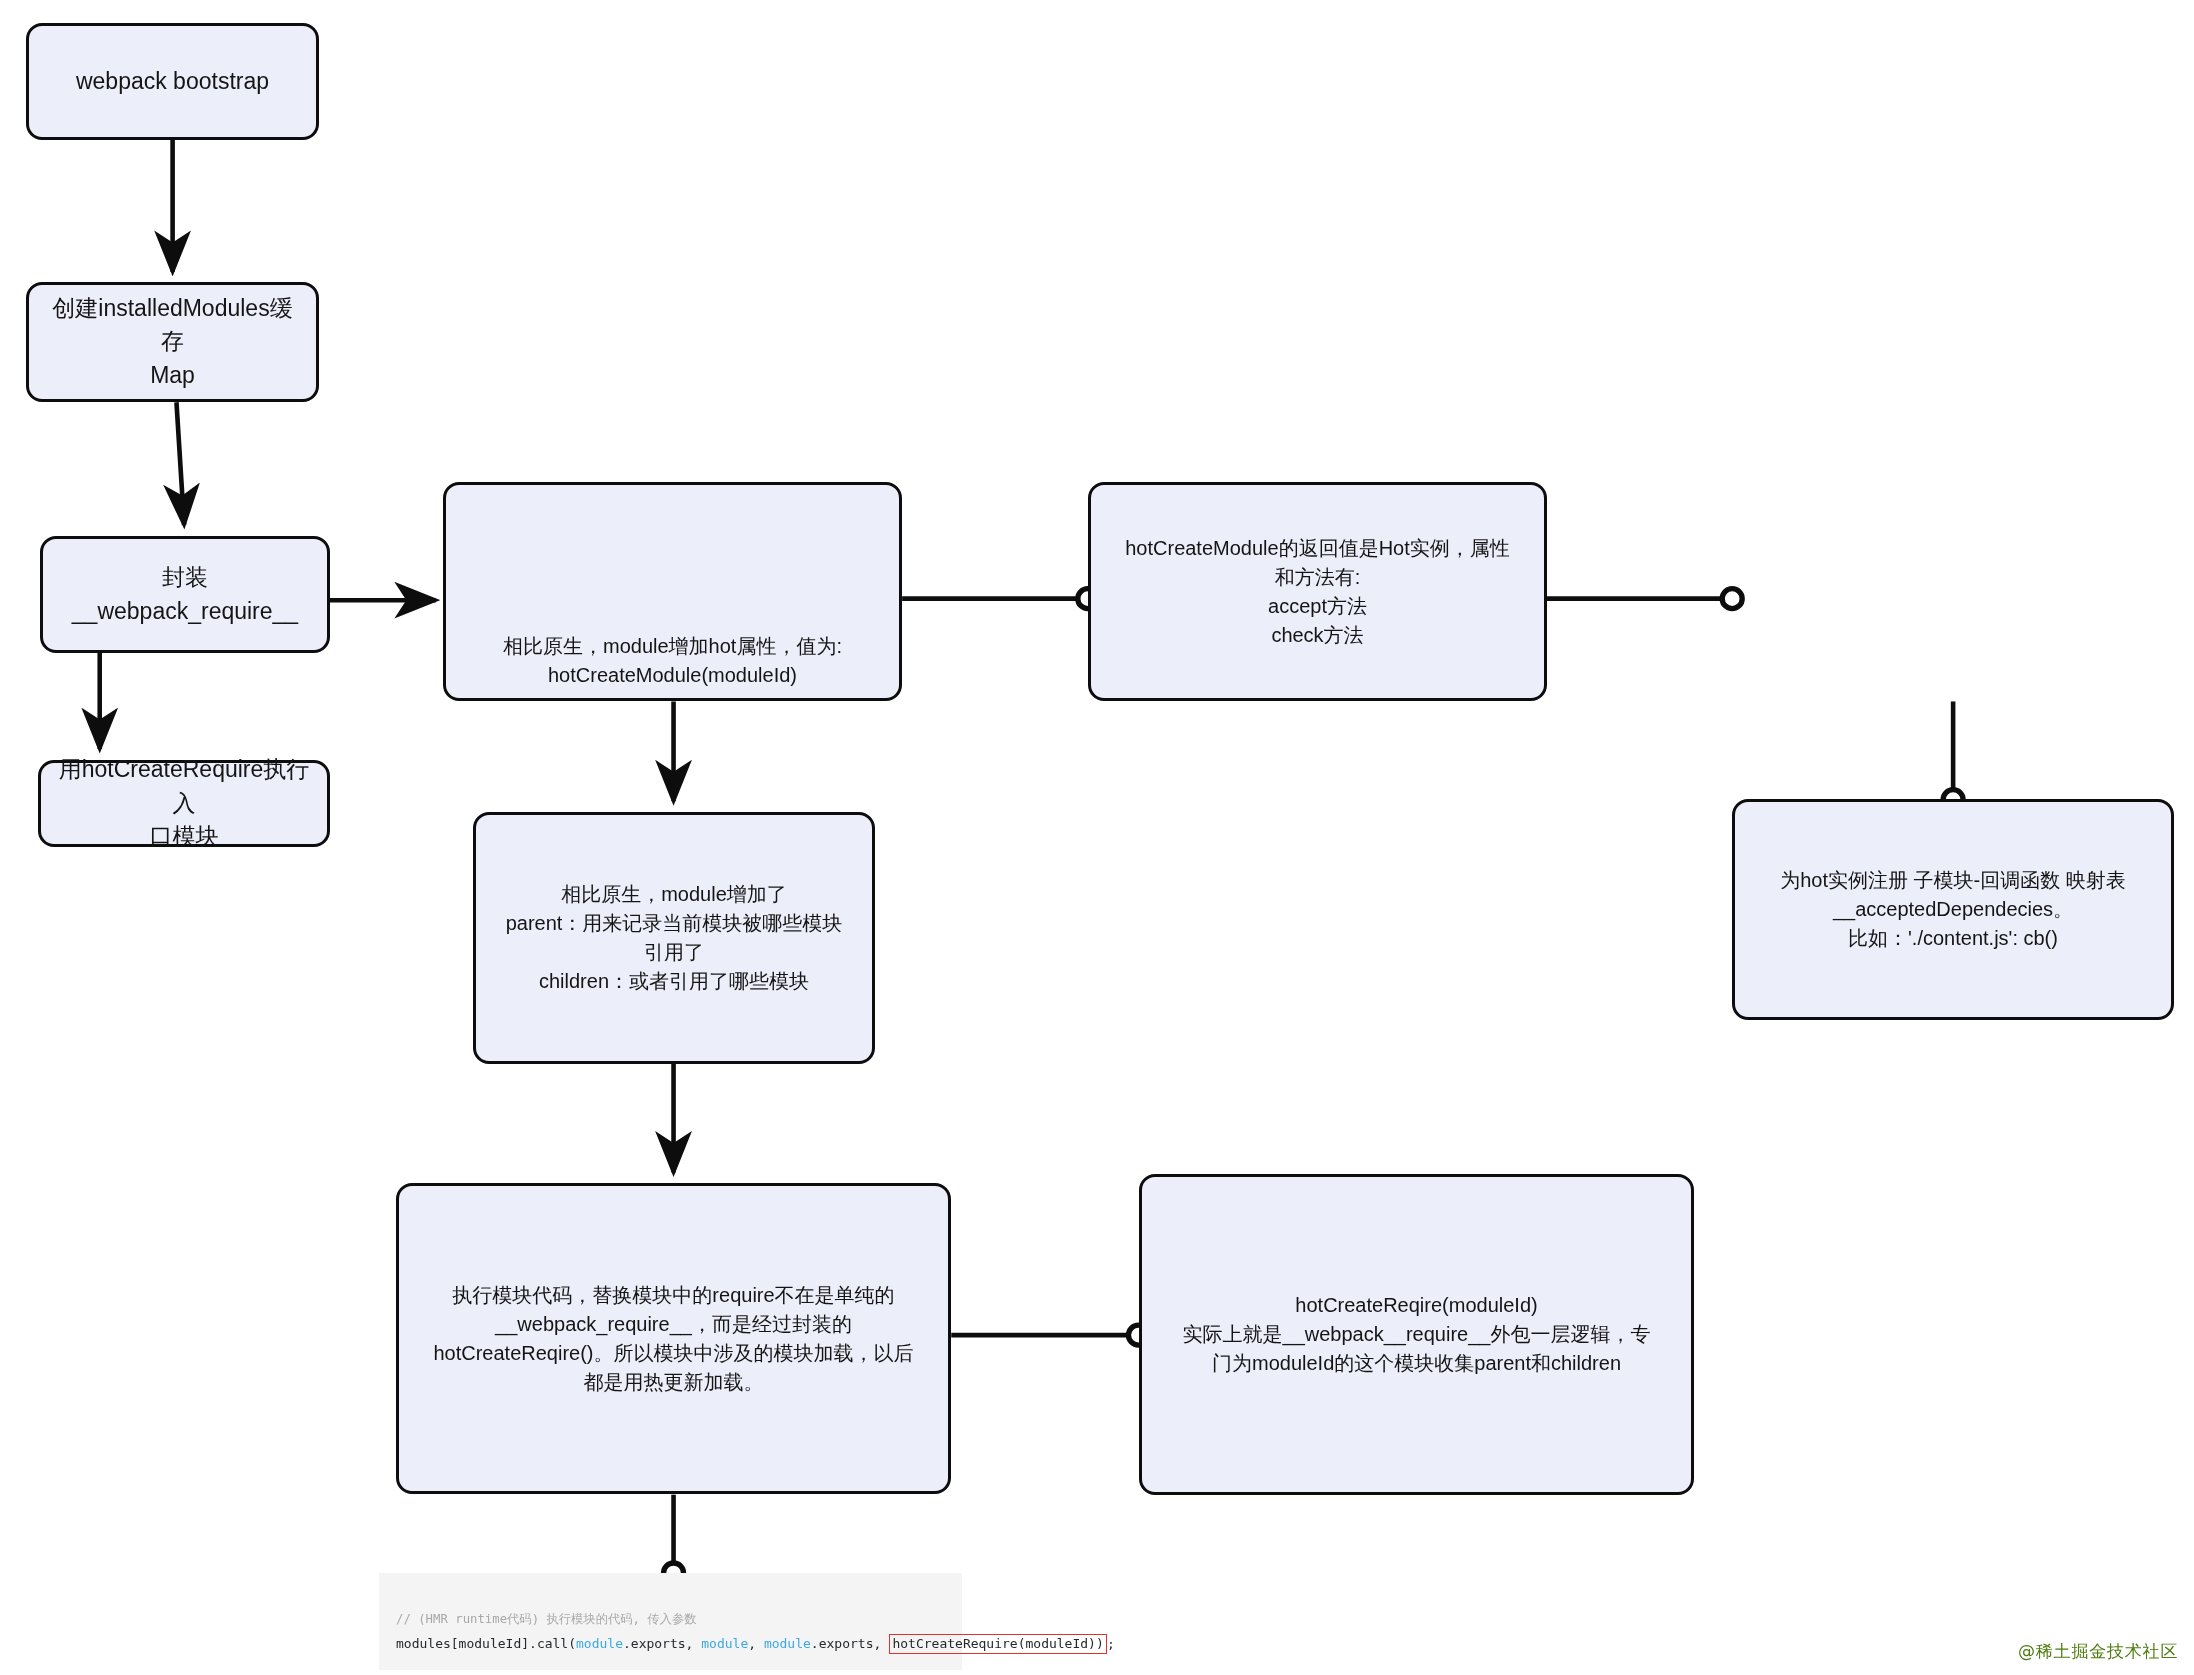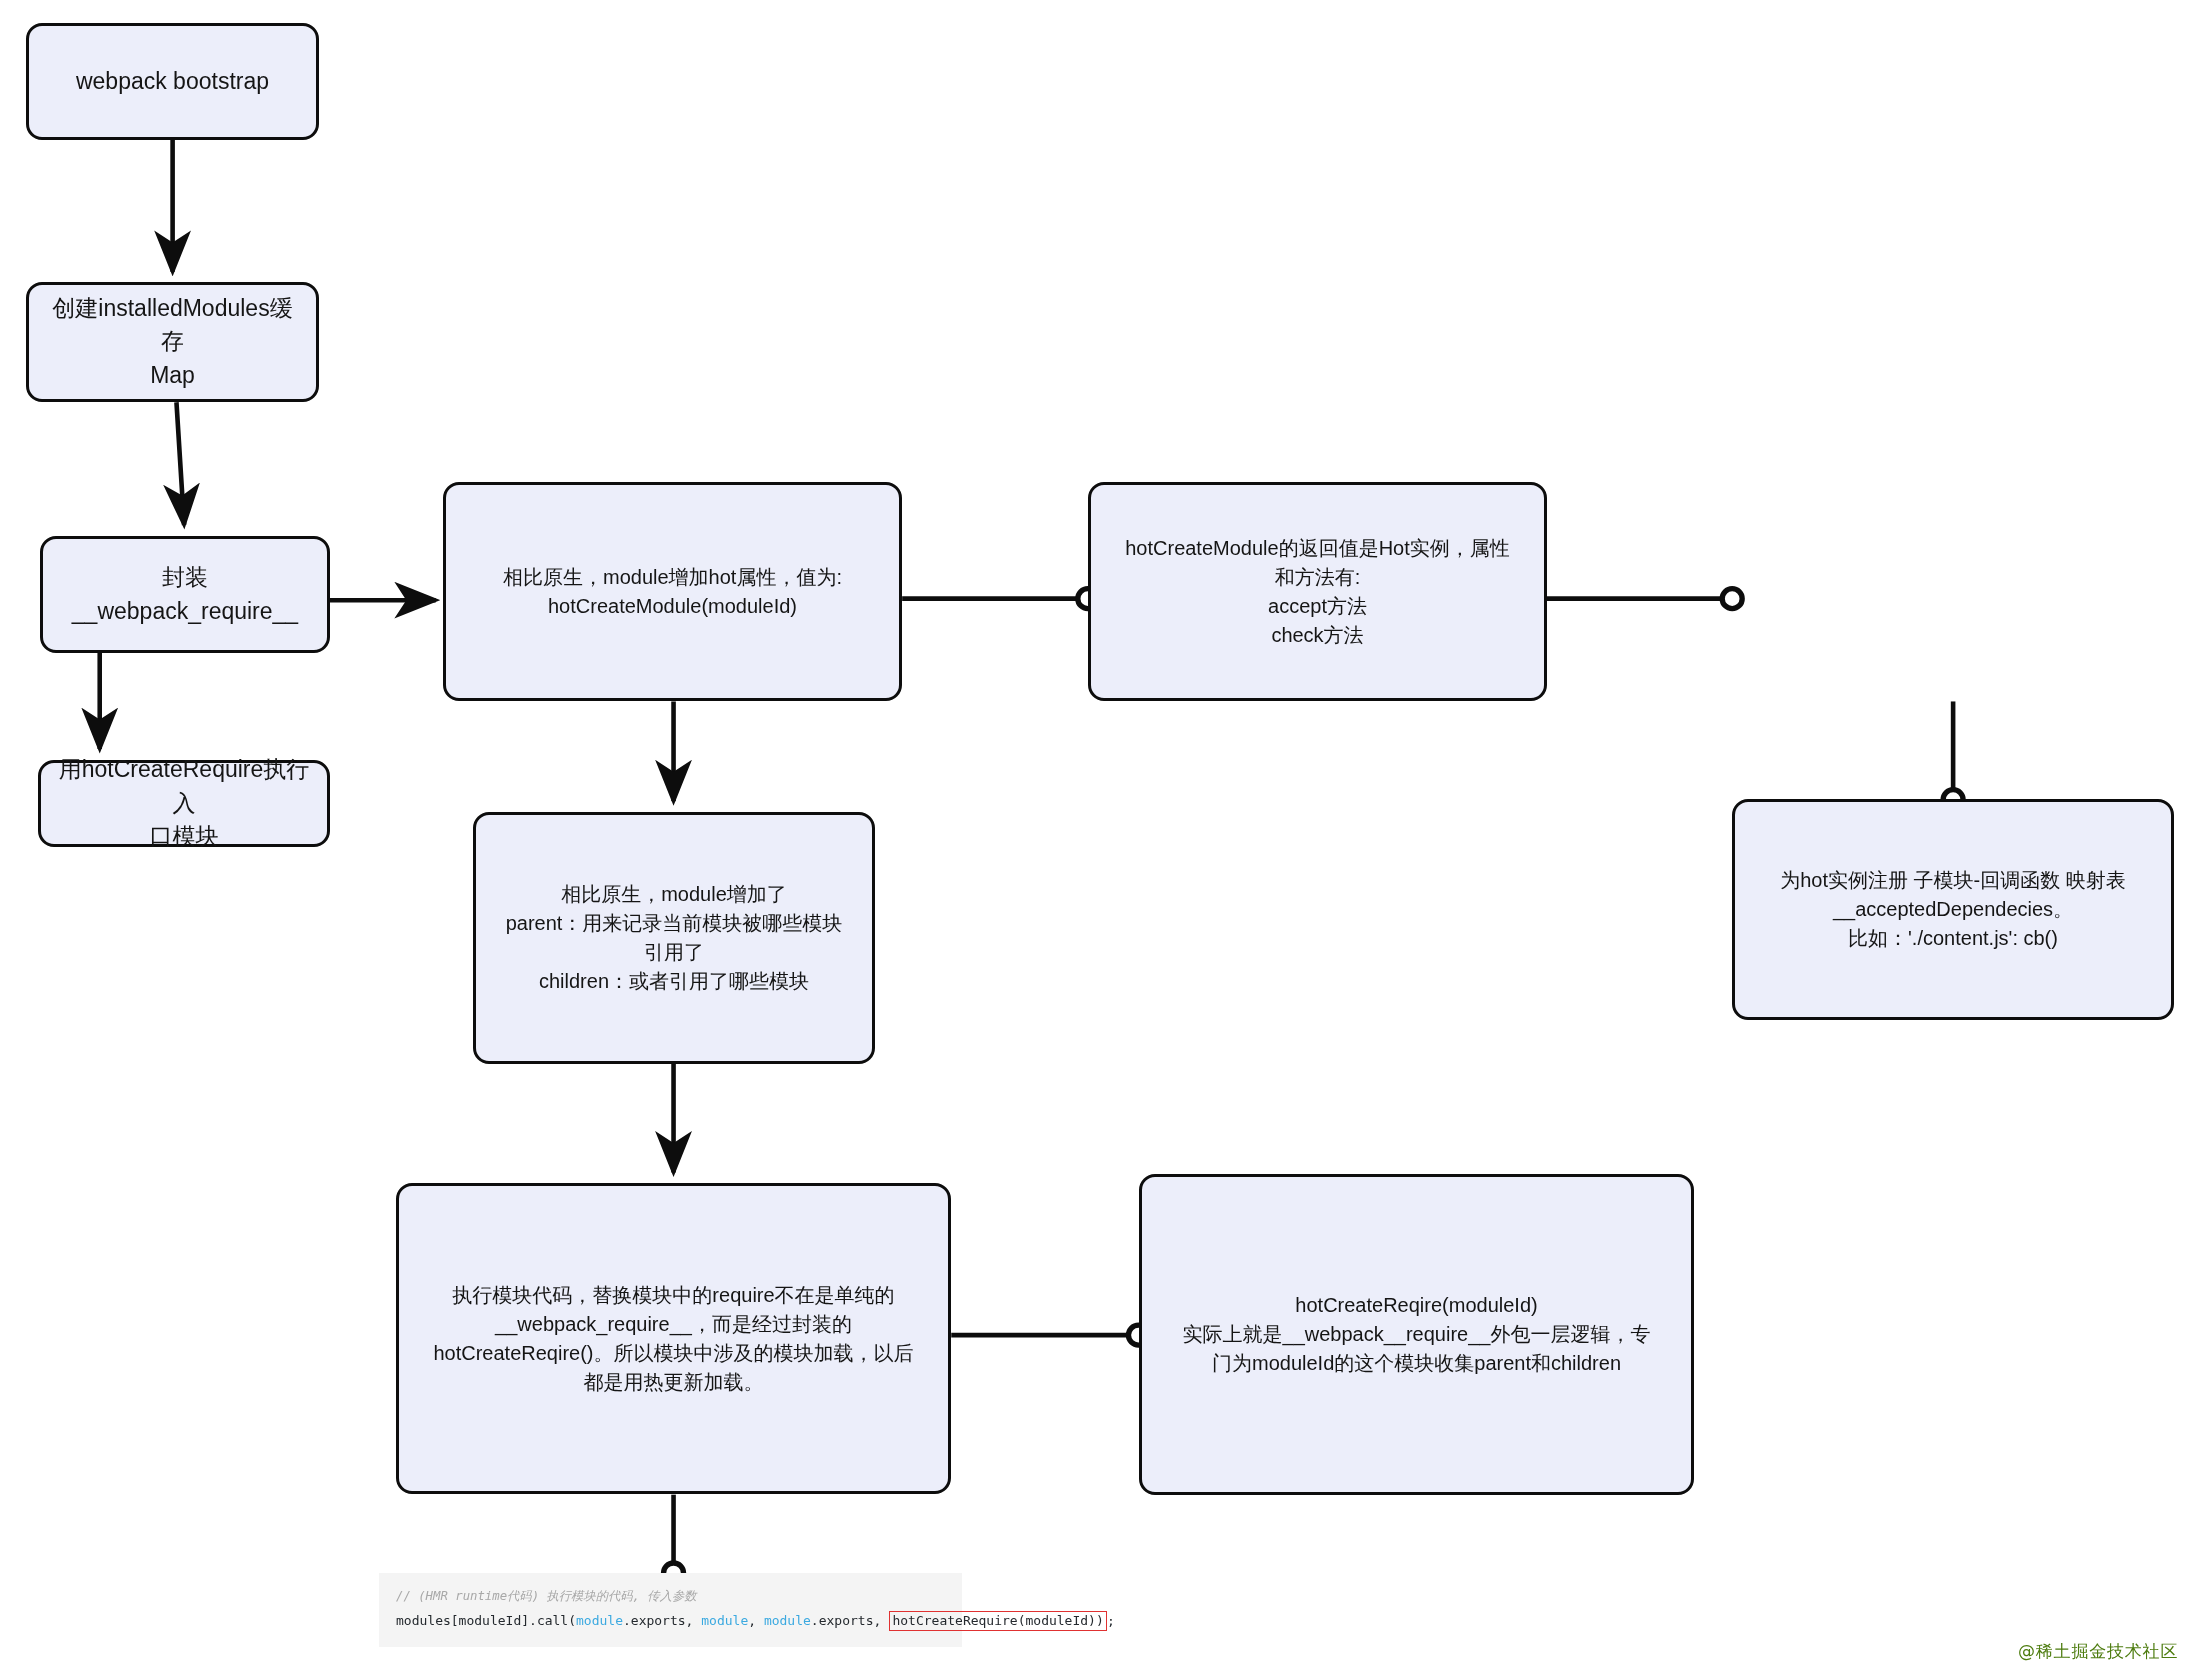--- a/index.html
+++ b/index.html
@@ -48,23 +48,23 @@
     box-sizing: border-box;
     background: #f4f4f4;
     padding: 12.3px 17px 14px 17px;
     font-family: "DejaVu Sans Mono", "Liberation Mono", monospace;
     font-size: 13px;
     line-height: 1.9;
     white-space: nowrap;
   }
   .code-comment {
     color: #a8a8a8;
-    font-style: italic;
     font-size: 12.3px;
     display: block;
+    margin-top: 23px;
   }
   .code-line { color: #24292e; display: block; }
   .tok-var { color: #3ba9e0; }
   .tok-plain { color: #24292e; }
   .hl-box {
     border: 1.5px solid #e03131;
     padding: 0.8px 2.3px 1.5px 2.3px;
     display: inline-block;
     line-height: 1.25;
     color: #24292e;
@@ -152,21 +152,21 @@
   <div class="node" style="left:40px; top:536px; width:290px; height:117px;">
     <span>封装
 __webpack_require__</span>
   </div>
 
   <div class="node" style="left:38px; top:760px; width:292px; height:87px;">
     <span>用hotCreateRequire执行入
 口模块</span>
   </div>
 
-  <div class="node node-lg" style="left:443px; top:482px; width:459px; height:219px;">
+  <div class="node node-lg" style="left:443px; top:482px; width:459px; height:219px;align-items:flex-end;">
     <span>相比原生，module增加hot属性，值为:
 hotCreateModule(moduleId)</span>
   </div>
 
   <div class="node node-lg" style="left:1088px; top:482px; width:459px; height:219px;">
     <span>hotCreateModule的返回值是Hot实例，属性
 和方法有:
 accept方法
 check方法</span>
   </div>

